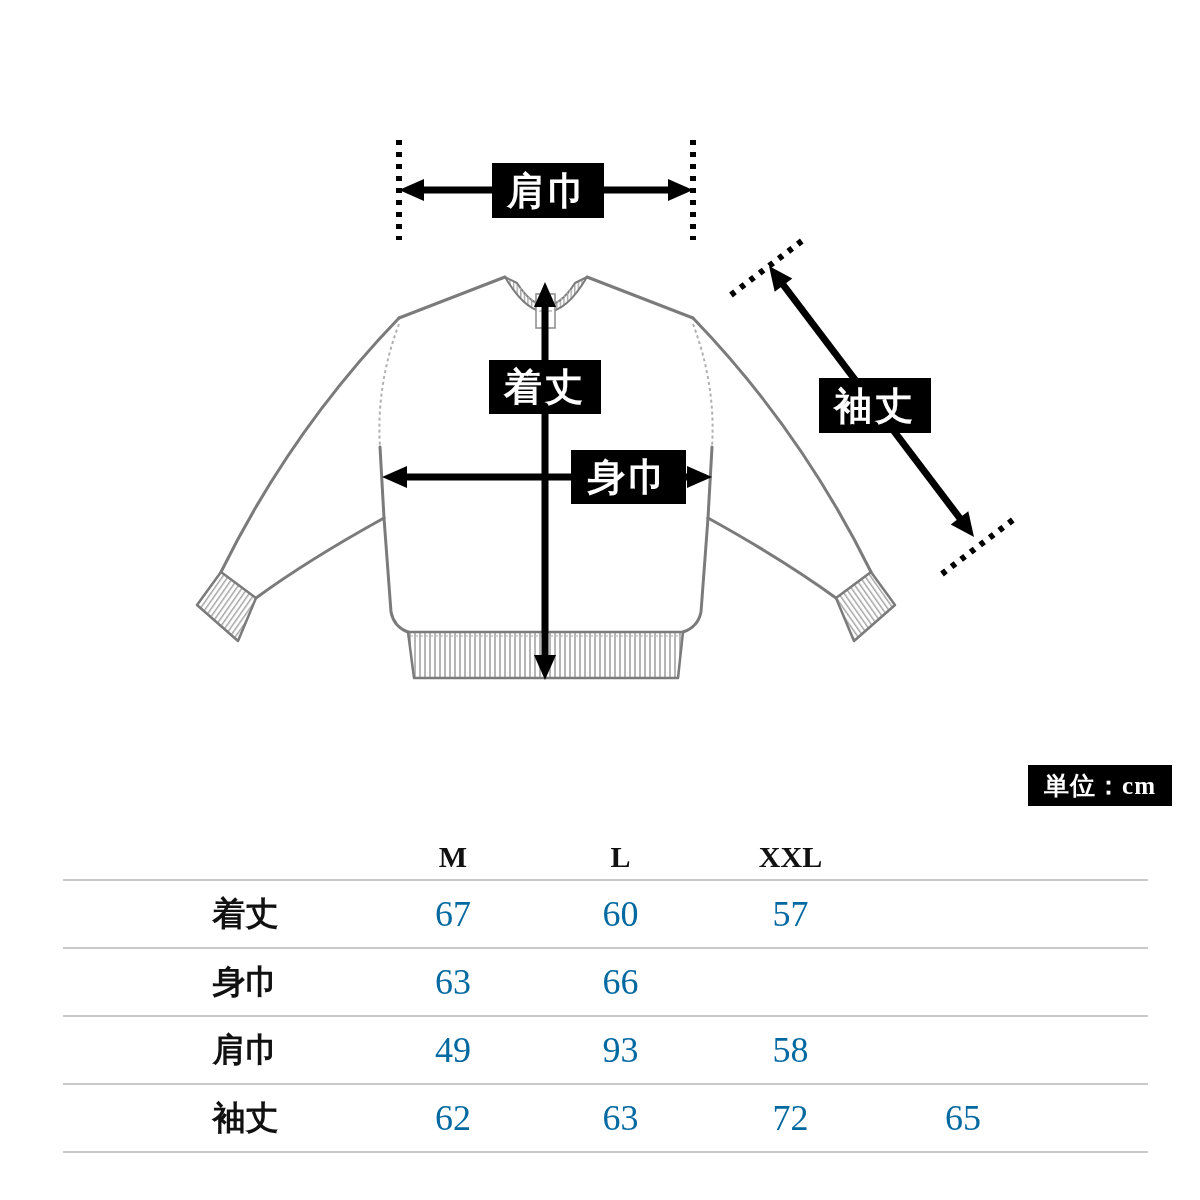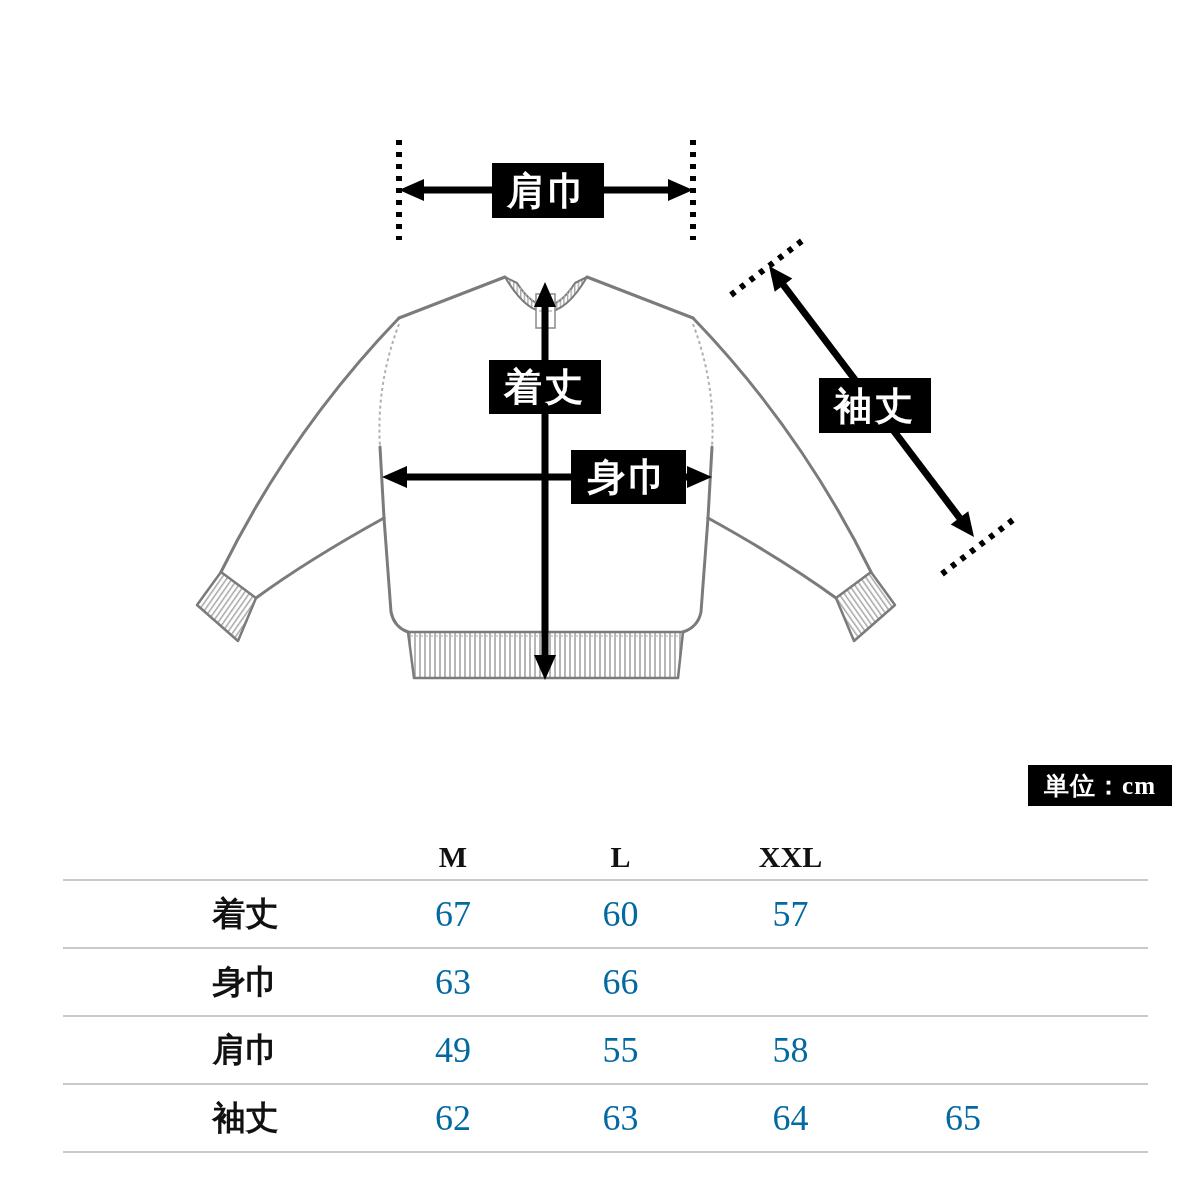--- a/index.html
+++ b/index.html
@@ -142,28 +142,28 @@
     <div class="t-row data">
       <div class="t-cell row-label">身巾</div>
       <div class="t-cell val">63</div>
       <div class="t-cell val">66</div>
       <div class="t-cell"></div>
     </div>
 
     <div class="t-row data">
       <div class="t-cell row-label">肩巾</div>
       <div class="t-cell val">49</div>
-      <div class="t-cell val">55</div>
+      <div class="t-cell val">93</div>
       <div class="t-cell val">58</div>
       <div class="t-cell"></div>
     </div>
 
     <div class="t-row data">
       <div class="t-cell row-label">袖丈</div>
       <div class="t-cell val">62</div>
       <div class="t-cell val">63</div>
-      <div class="t-cell val">64</div>
+      <div class="t-cell val">72</div>
       <div class="t-cell val">65</div>
       <div class="t-cell"></div>
     </div>
   </div>
 
 </div>
 
 </body></html>

